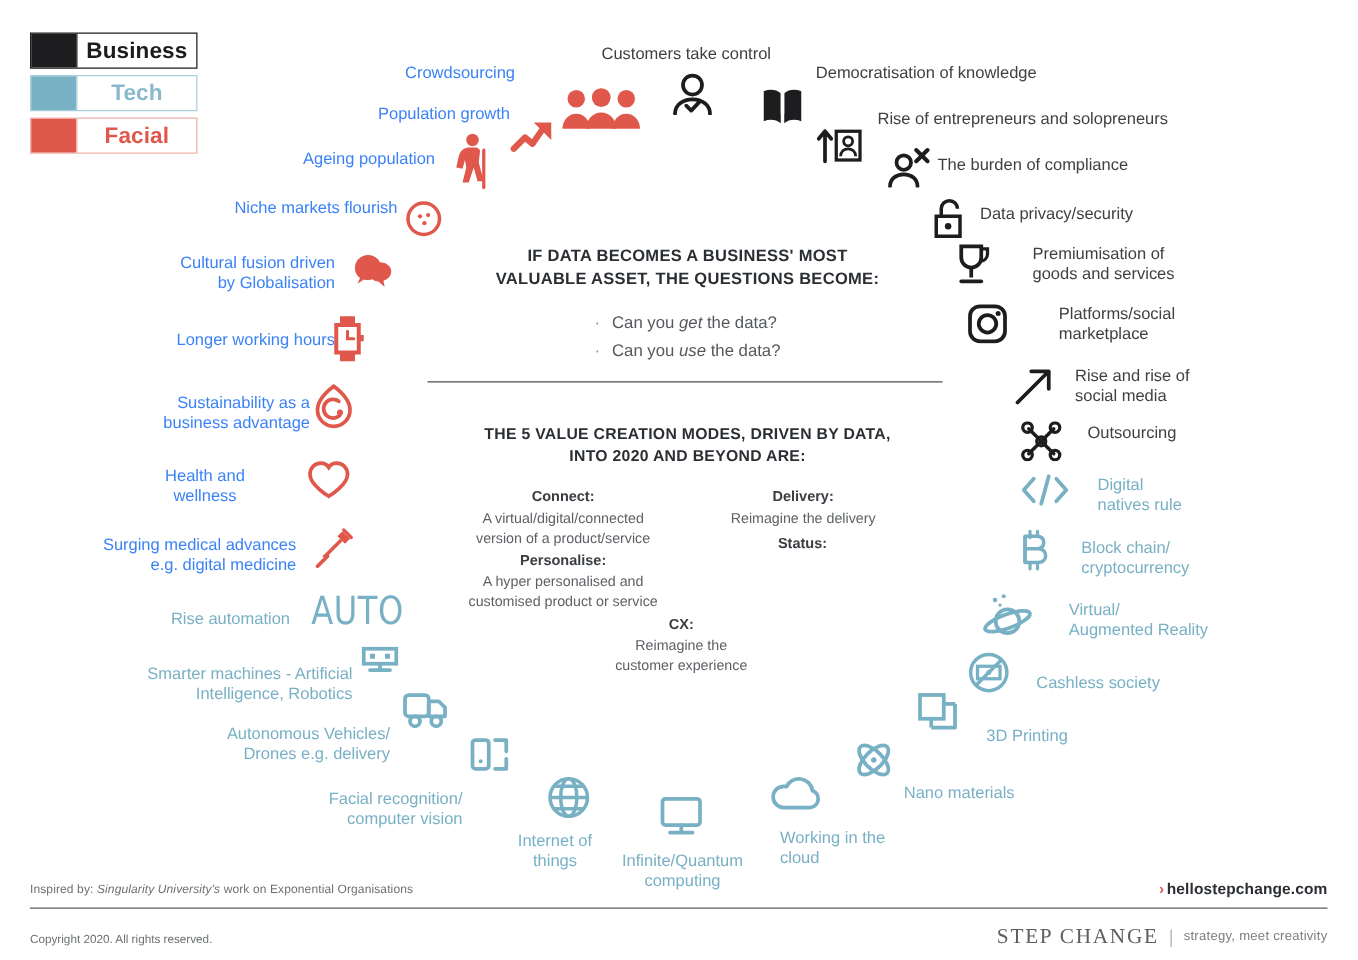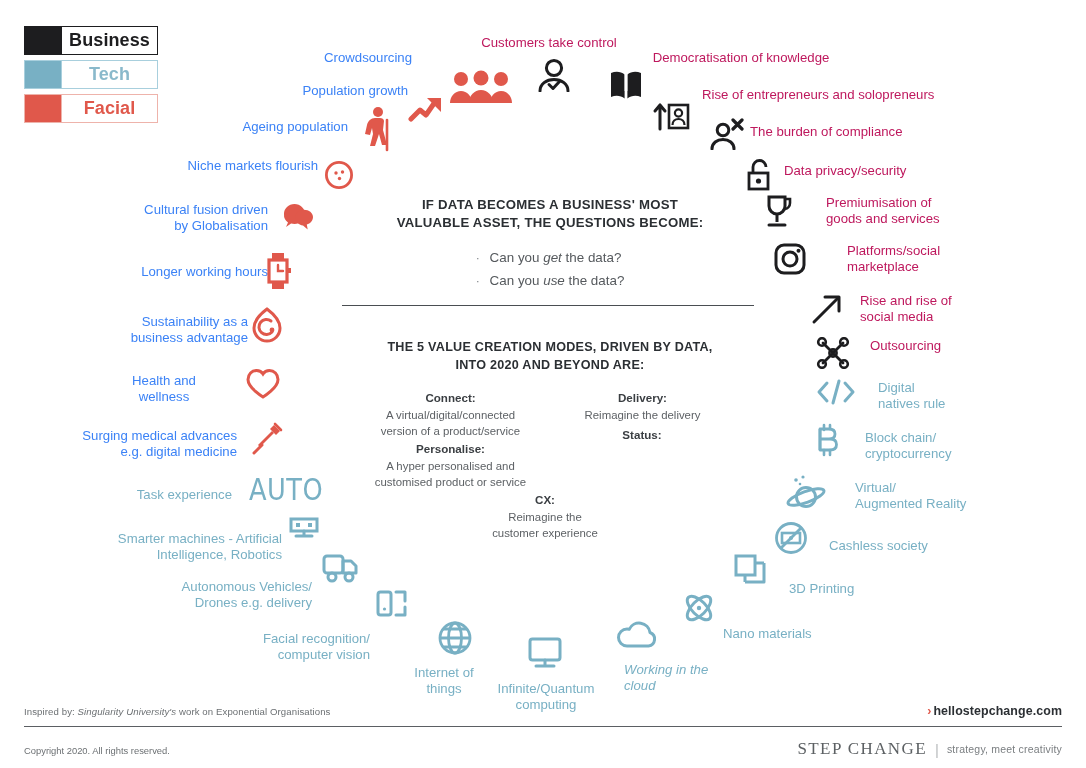--- a/index.html
+++ b/index.html
@@ -11,21 +11,21 @@
     overflow:hidden;
     position:relative;
     -webkit-font-smoothing:antialiased;
   }
   #canvas{position:relative;width:1086px;height:768px;}
   .ico{position:absolute;display:block;}
 
   
   .c-society{color:#3b82f6;}
   .c-tech{color:#78b0c4;}
-  .c-business{color:#be185d;}
+  .c-business{color:#404040;}
 
   
   #legend{position:absolute;left:24px;top:26px;}
   .legend-row{
     position:relative;display:flex;align-items:stretch;
     width:134px;height:29px;margin-bottom:5px;
     box-sizing:border-box;background:#fff;
   }
   .legend-row .sw{width:36px;flex:0 0 36px;}
   .legend-row .txt{
@@ -312,21 +312,21 @@
     <path d="M20 8l6 6 4-4-6-6z" fill="#e0584b"></path>
     <path d="M25 3l6 6" stroke="#e0584b" stroke-width="2.6" stroke-linecap="round"></path>
   </svg>
 
   <div class="node-lbl ta-l c-tech" style="left:878px;top:380px;width:150px;">Digital
 natives rule</div>
   <svg class="ico" style="left:816px;top:378px;" width="40" height="28" viewBox="0 0 40 28">
     <path d="M11 5L3 14l8 9M29 5l8 9-8 9M23 3l-6 22" fill="none" stroke="#78b0c4" stroke-width="3" stroke-linecap="round" stroke-linejoin="round"></path>
   </svg>
 
-  <div class="node-lbl ta-r c-tech" style="left:80px;top:487px;width:152px;">Task experience</div>
+  <div class="node-lbl ta-r c-tech" style="left:80px;top:487px;width:152px;">Rise automation</div>
   <div id="auto-word">AUTO</div>
 
   <div class="node-lbl ta-l c-tech" style="left:865px;top:430px;width:160px;">Block chain/
 cryptocurrency</div>
   <svg class="ico" style="left:812px;top:423px;" width="30" height="40" viewBox="0 0 30 40">
     <path d="M8 6h9c4 0 6 2 6 5s-2 5-6 5H8zM8 16h10c4.2 0 6.5 2.2 6.5 5.5S22.2 27 18 27H8z" fill="none" stroke="#78b0c4" stroke-width="2.8" stroke-linejoin="round"></path>
     <path d="M8 6v21" stroke="#78b0c4" stroke-width="2.8"></path>
     <path d="M12 2v5M18 2v4M12 27v5M18 27v5" stroke="#78b0c4" stroke-width="2.6" stroke-linecap="round"></path>
   </svg>
 
@@ -389,21 +389,21 @@
   </svg>
 
   <div class="node-lbl ta-c c-tech" style="left:390px;top:665px;width:108px;">Internet of
 things</div>
   <svg class="ico" style="left:437px;top:620px;" width="36" height="36" viewBox="0 0 36 36">
     <circle cx="18" cy="18" r="15" fill="none" stroke="#78b0c4" stroke-width="2.8"></circle>
     <ellipse cx="18" cy="18" rx="6.5" ry="15" fill="none" stroke="#78b0c4" stroke-width="2.8"></ellipse>
     <path d="M3 18h30M6 9h24M6 27h24" stroke="#78b0c4" stroke-width="2.8"></path>
   </svg>
 
-  <div class="node-lbl ta-l c-tech" style="left:624px;top:662px;width:150px;font-style:italic;">Working in the
+  <div class="node-lbl ta-l c-tech" style="left:624px;top:662px;width:150px;">Working in the
 cloud</div>
   <svg class="ico" style="left:616px;top:620px;" width="44" height="30" viewBox="0 0 44 30">
     <path d="M11 26a8.5 8.5 0 0 1 0-17 8.7 8.7 0 0 1 2.2.3A11 11 0 0 1 34 12.5a7 7 0 0 1-1.5 13.5z" fill="none" stroke="#78b0c4" stroke-width="3" stroke-linejoin="round"></path>
   </svg>
 
   <div class="node-lbl ta-c c-tech" style="left:484px;top:681px;width:124px;">Infinite/Quantum
 computing</div>
   <svg class="ico" style="left:528px;top:637px;" width="34" height="32" viewBox="0 0 34 32">
     <rect x="2" y="2" width="30" height="21" rx="2.5" fill="none" stroke="#78b0c4" stroke-width="3"></rect>
     <path d="M17 23v5M8 29h18" stroke="#78b0c4" stroke-width="3" stroke-linecap="round"></path>

